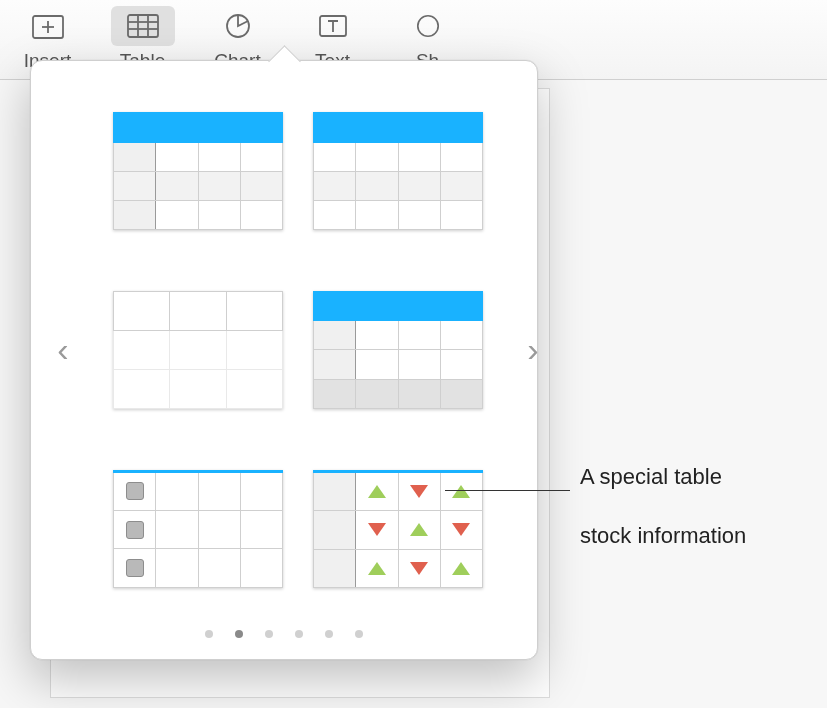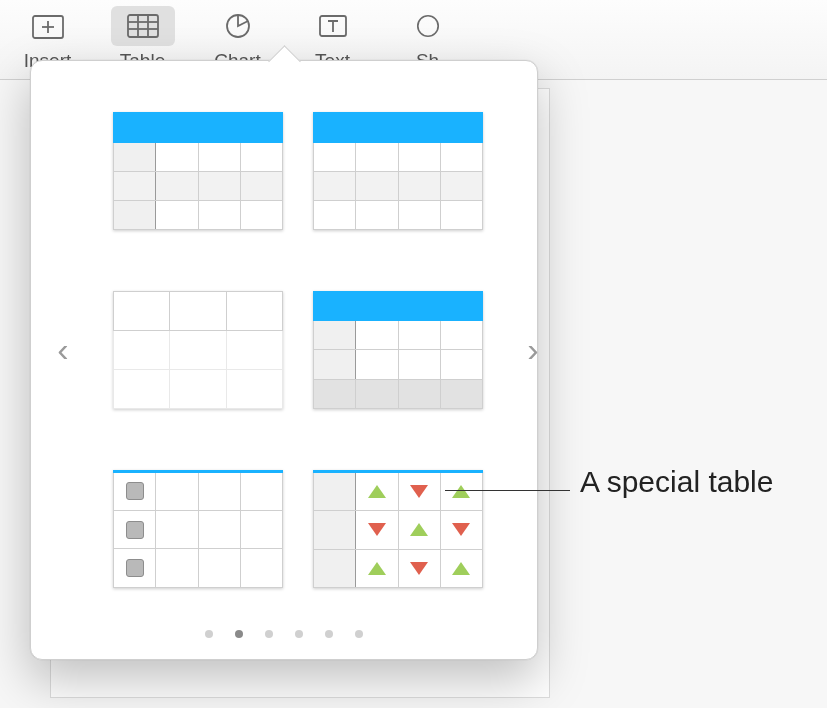--- a/index.html
+++ b/index.html
@@ -145,21 +145,21 @@
     left: 445px;
     width: 125px;
     height: 1px;
     background:#333;
   }
   .callout-text{
     position:absolute;
     top: 462px;
     left: 580px;
     width: 240px;
-    font-size: 30px;
+    font-size: 22px;
     line-height: 1.35;
     color:#222;
   }
 
   
   .doc-bg{
     position:absolute;
     top:80px; left:0; right:0; bottom:0;
     background:#f7f7f7;
   }
@@ -428,13 +428,14 @@
     <span class="dot"></span>
     <span class="dot"></span>
     <span class="dot"></span>
   </div>
 </div>
 
 <div class="callout-line"></div>
 <div class="callout-text">
   <span>A special table</span><br>
   <br>
+  <span>stock information</span>
 </div>
 
 </body></html>

